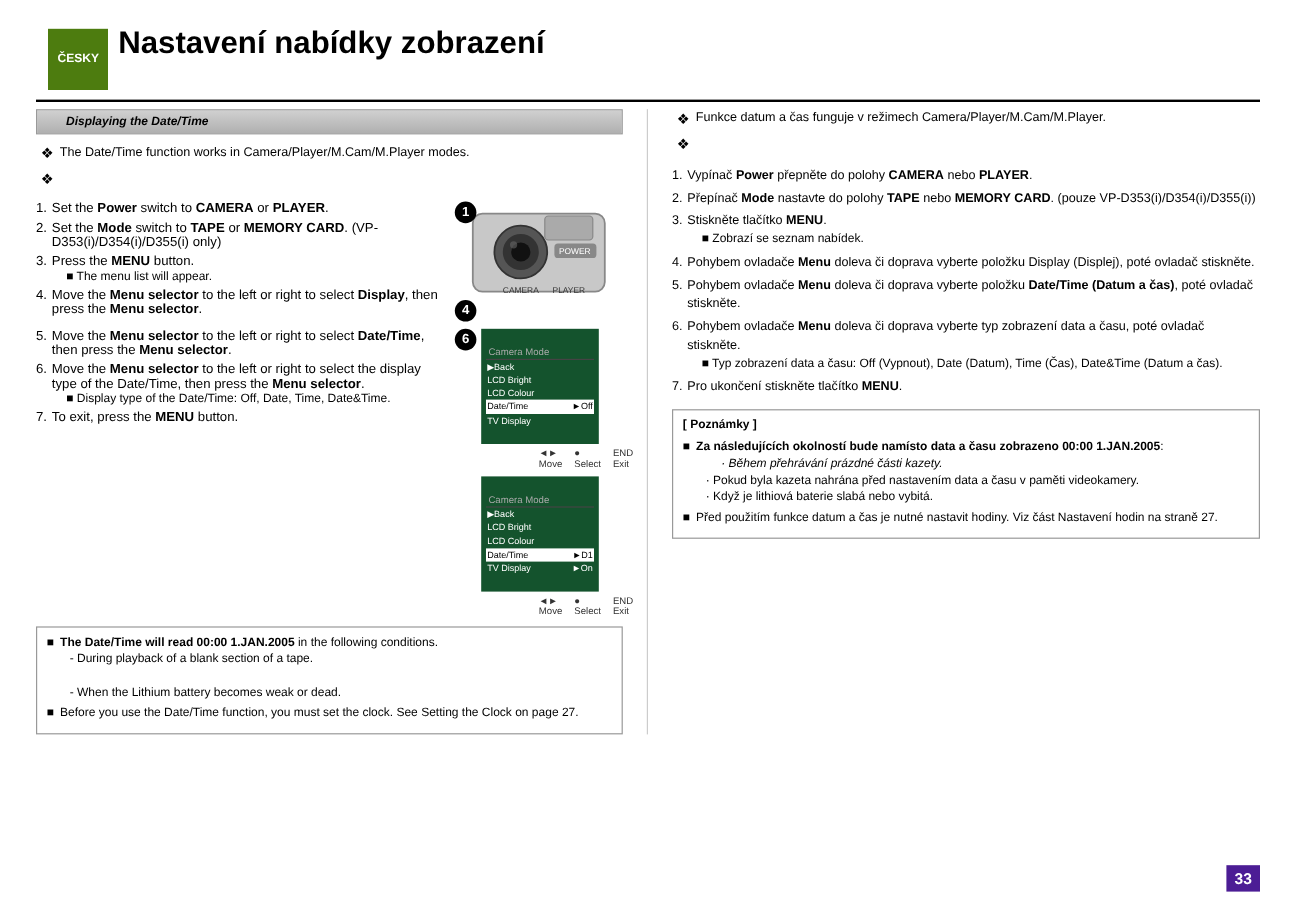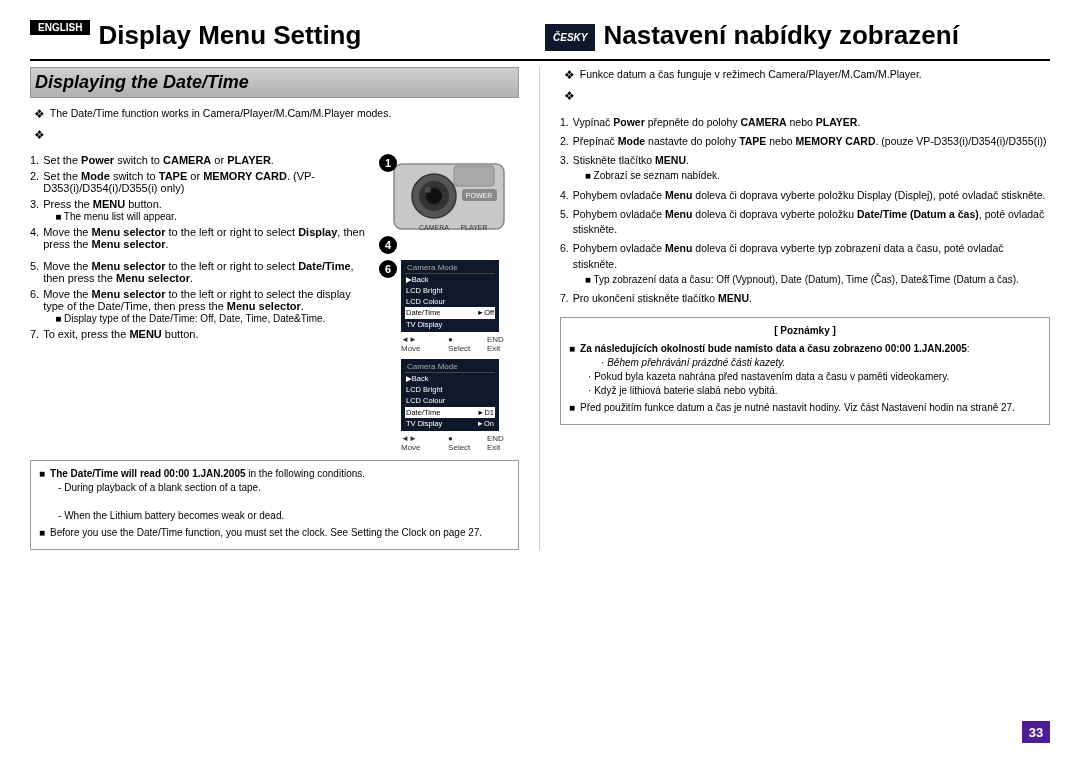--- a/index.html
+++ b/index.html
@@ -39,30 +39,29 @@
     }
 
     .title-english {
       font-size: 26px;
       font-weight: bold;
       color: #000;
       margin-right: 60px;
     }
 
     .lang-badge-right {
-      background: #0f172a;
+      background: #4d7c0f;
       color: #fff;
       font-size: 10px;
       font-weight: bold;
-      padding: 8px 8px;
+      padding: 20px 8px;
       margin-right: 8px;
       display: inline-block;
       align-self: flex-start;
       margin-top: 4px;
-      font-style: italic;
     }
 
     .title-czech {
       font-size: 26px;
       font-weight: bold;
       color: #000;
     }
 
     .col-left {
       width: 50%;
@@ -72,24 +71,24 @@
 
     .col-right {
       width: 50%;
       padding-left: 20px;
     }
 
     
     .section-heading {
       background: linear-gradient(to bottom, #d0d0d0, #b0b0b0);
       border: 1px solid #999;
-      padding: 4px 4px;
+      padding: 4px 24px;
       font-style: italic;
       font-weight: bold;
-      font-size: 18px;
+      font-size: 10px;
       margin-bottom: 8px;
     }
 
     .section-heading-czech {
       background: linear-gradient(to bottom, #d0d0d0, #b0b0b0);
       border: 1px solid #999;
       padding: 4px 8px;
       font-style: italic;
       font-weight: bold;
       font-size: 13px;
@@ -142,21 +141,20 @@
       border: 1px solid #999;
       padding: 6px 8px;
       margin-top: 8px;
       font-size: 10px;
       line-height: 1.4;
     }
 
     .notes-title {
       font-weight: bold;
       margin-bottom: 4px;
-      text-align: center;
     }
 
     .note-item {
       display: flex;
       align-items: flex-start;
       margin-bottom: 3px;
     }
 
     .note-bullet {
       margin-right: 5px;
@@ -200,43 +198,40 @@
       font-size: 10px;
     }
 
     
     .nav-footer {
       font-size: 8px;
       color: #333;
       margin-top: 3px;
       display: flex;
       gap: 10px;
+      margin-left: 48px;
     }
 
     .menu-screen-small {
-      background: #0f172a;
+      background: #14532d;
       color: #fff;
       font-size: 7.5px;
-      padding: 2px 4px;
+      padding: 14px 4px;
       width: 98px;
     }
 
     .msr { display: flex; justify-content: space-between; padding: 0 1px; line-height: 1.5; }
     .msr.hl { background: #fff; color: #000; }
   </style>
 </head>
 <body>
 
 <div class="page">
 
   <div class="header">
-    <div style="display:flex; align-items:flex-start; flex:1;">
-      <span class="lang-badge">ENGLISH</span>
-      <span class="title-english">Display Menu Setting</span>
-    </div>
     <div style="display:flex; align-items:flex-start; flex:1; margin-left:10px;">
       <span class="lang-badge-right">ČESKY</span>
       <span class="title-czech">Nastavení nabídky zobrazení</span>
     </div>
   </div>
 
   <div style="border-top: 2px solid #000; margin-bottom: 6px;"></div>
 
   <div style="display:flex; gap:0; border-top:0;">
 

